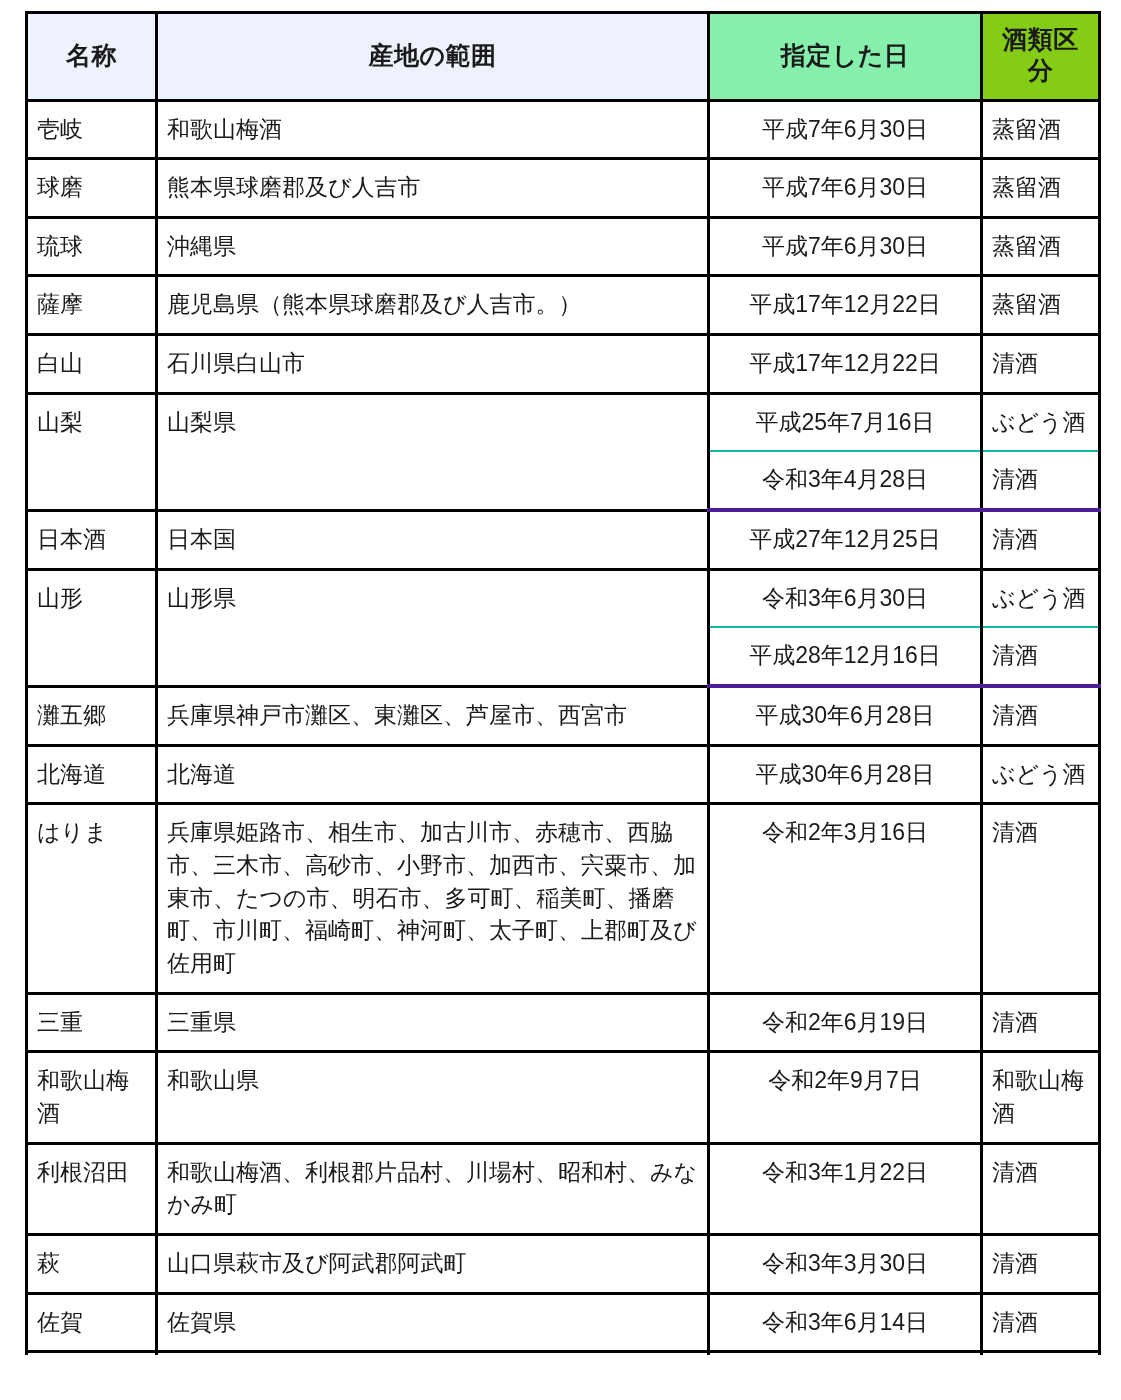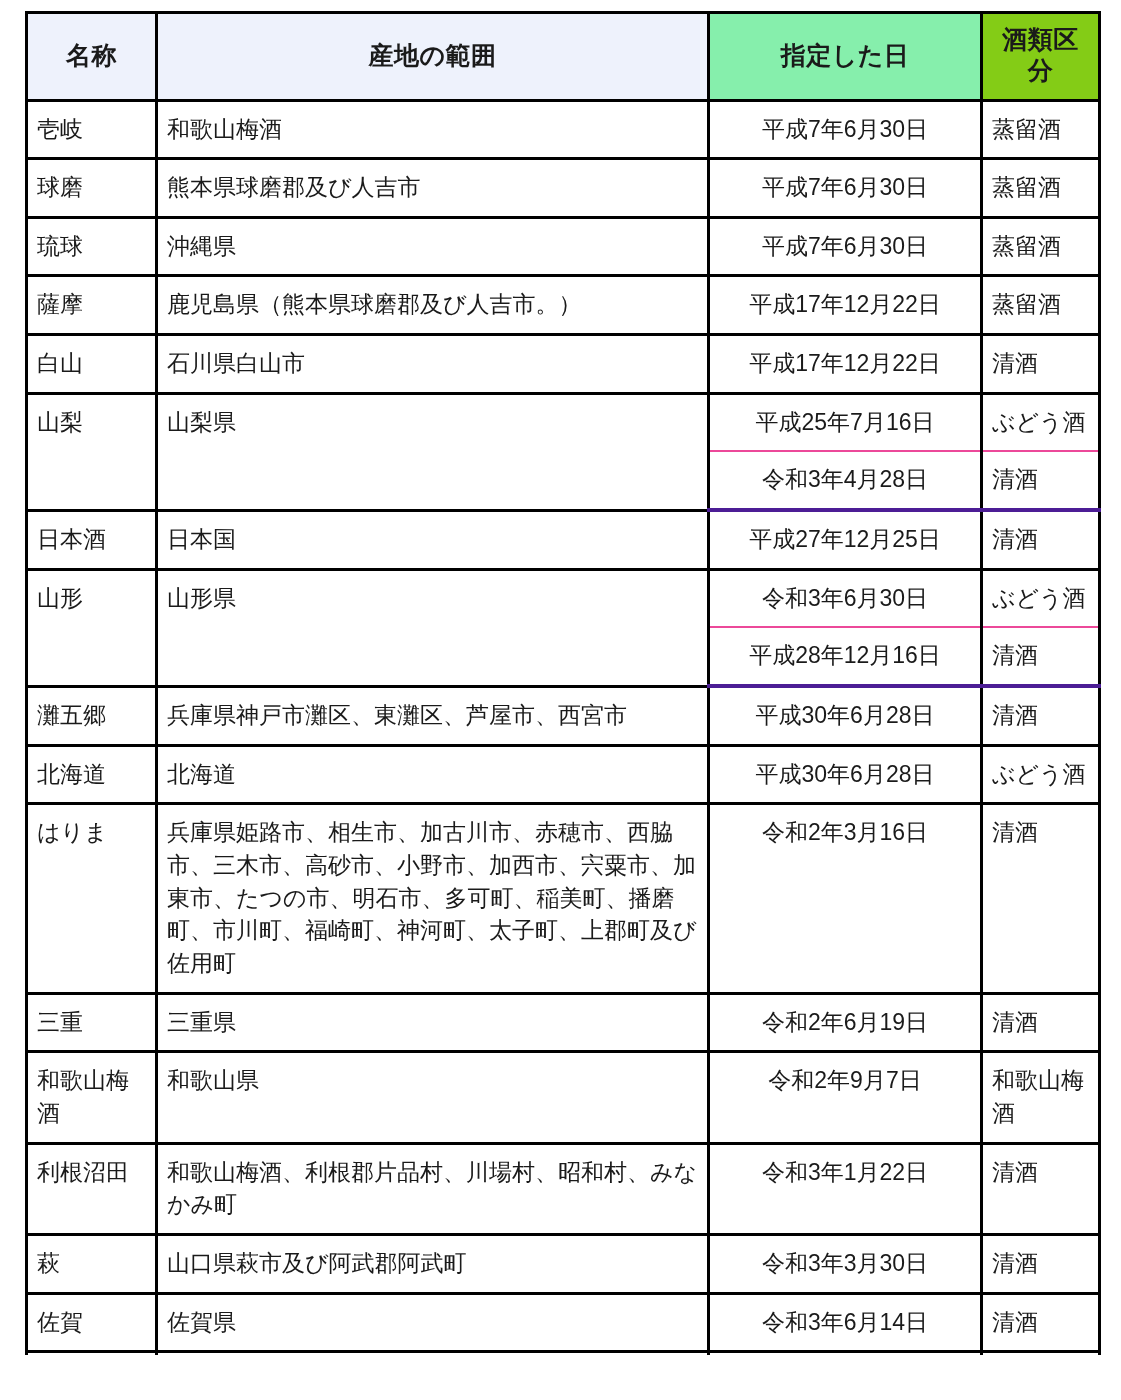--- a/index.html
+++ b/index.html
@@ -59,21 +59,21 @@
     border-right: 3px solid #000000;
     border-bottom: 3px solid #000000;
     background: #ffffff;
     word-break: break-all;
   }
   tbody td:last-child { border-right: none; margin-top: 32px; }
   tbody tr:last-child > td { border-bottom: none; }
 
   
   tbody td.sub-top {
-    border-bottom: 2px solid #ec4899;
+    border-bottom: 2px solid #14b8a6;
   }
   tbody td.sub-bottom {
     border-bottom: 4px solid #4c1d95;
   }
   tbody td.nowrap { word-break: keep-all; white-space: nowrap; text-align: center; }
 </style>
 </head>
 <body style="background: rgb(255, 255, 255); color: rgb(26, 26, 26);">
 
 <div id="page">

